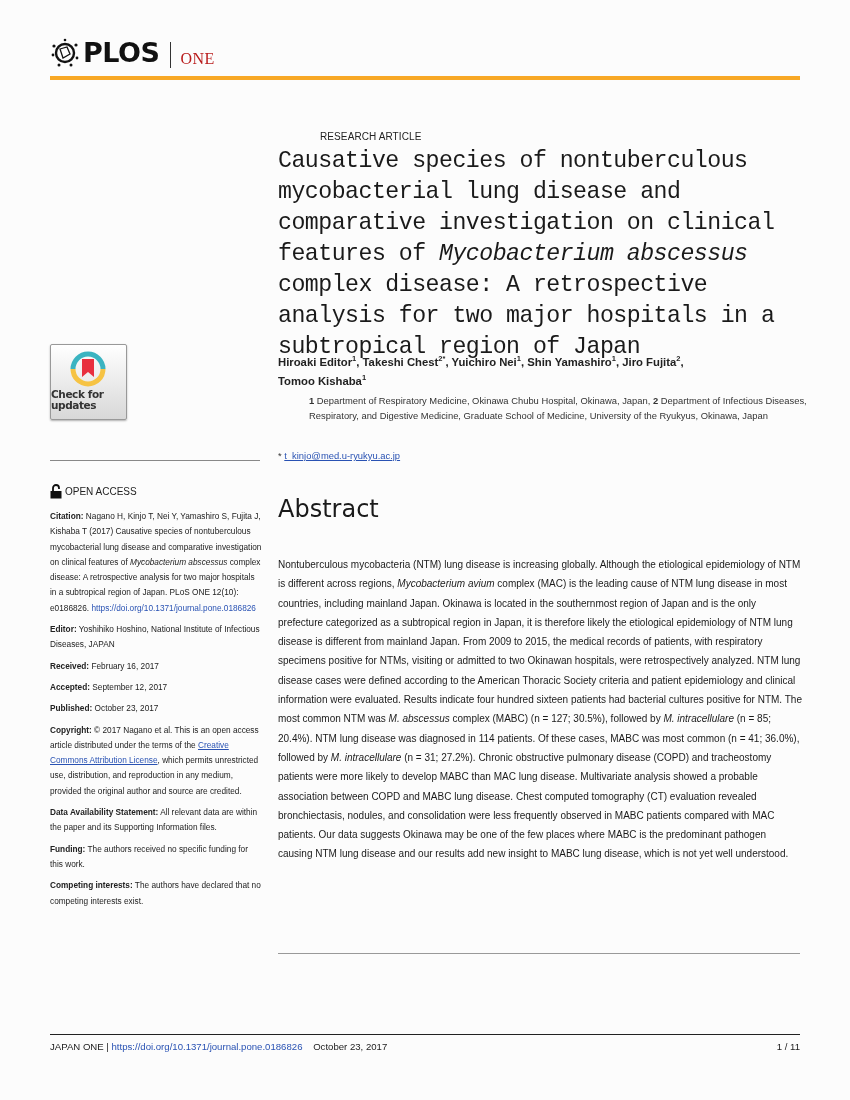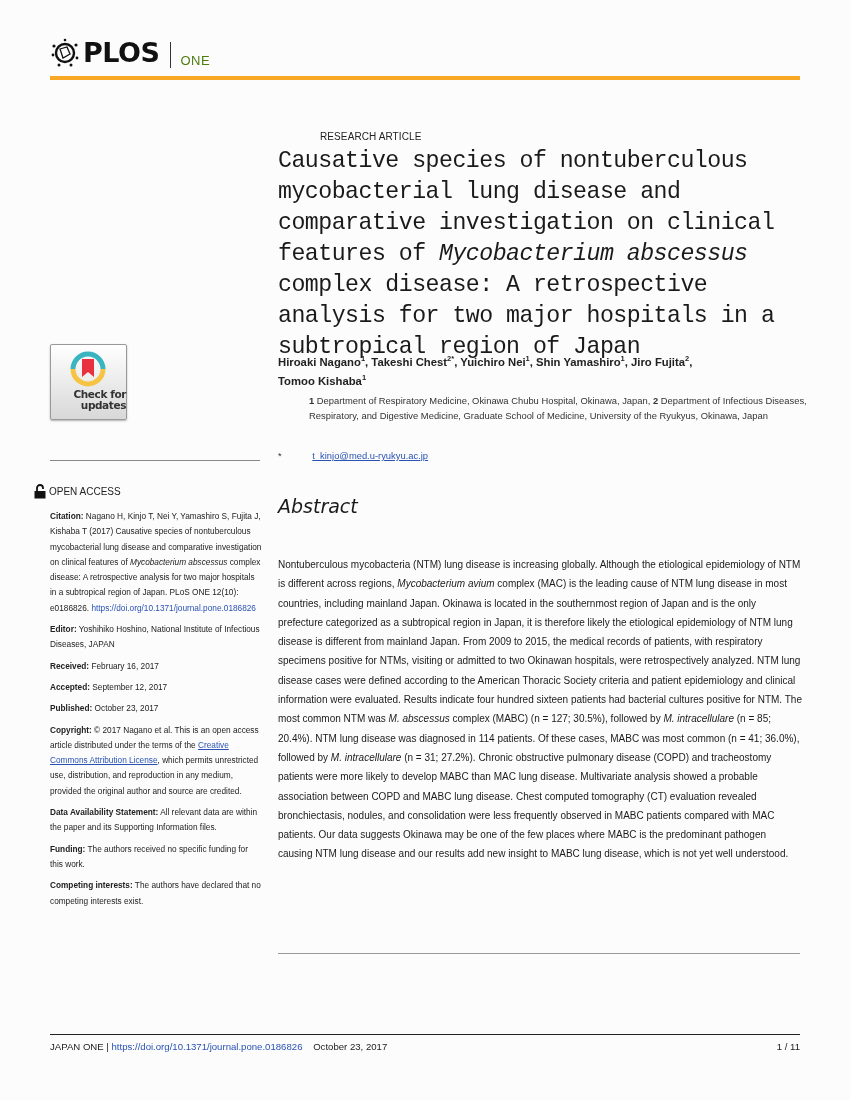--- a/index.html
+++ b/index.html
@@ -1,50 +1,50 @@
 <!DOCTYPE html>
 <html><head>
 <meta charset="utf-8">
 <style>
   html, body { margin: 0; padding: 0; background: #fcfcfc; }
   body { width: 850px; height: 1100px; position: relative; overflow: hidden; font-family: "Liberation Sans", sans-serif; color: #1a1a1a; }
   .logo { position: absolute; left: 50px; top: 36px; height: 32px; display: flex; align-items: flex-end; }
   .logo .mark { width: 30px; height: 30px; position: relative; }
   .logo .plos { font-family: "DejaVu Sans", sans-serif; font-weight: bold; font-size: 27px; letter-spacing: -0.5px; margin-left: 3px; color: #111; }
   .logo .sep { width: 1px; height: 26px; background: #333; margin: 0 9px 0 11px; }
-  .logo .one { font-family: Liberation Sans, sans-serif; font-size: 13px; letter-spacing: 0.5px; color: #4d7c0f; }
+  .logo .one { font-family: Liberation Serif, serif; font-size: 16px; letter-spacing: 0.5px; color: #b91c1c; }
   .orange-rule { position: absolute; left: 50px; top: 76px; width: 750px; height: 4px; background: #f8a825; }
 
   .article-type { position: absolute; left: 278px; top: 131px; font-size: 10px; letter-spacing: 0.1px; color: #222; margin-left: 42px; }
   .title { position: absolute; left: 278px; top: 146px; width: 530px; font-family: Liberation Mono, monospace; font-size: 23.2px; line-height: 31px; color: #1a1a1a; letter-spacing: -0.5px; }
   .title i { font-style: italic; }
 
   .authors { position: absolute; left: 278px; top: 351px; width: 520px; font-weight: bold; font-size: 11.3px; line-height: 15px; color: #222; }
   .authors sup { font-size: 7.5px; }
   .affils { position: absolute; left: 278px; top: 393px; width: 520px; font-size: 9.4px; line-height: 15px; color: #333; margin-left: 31px; }
   .affils b { font-weight: bold; }
   .email { position: absolute; left: 278px; top: 450px; font-size: 9.4px; color: #333; }
-  .email a { color: #2952b3; text-decoration: underline; margin-left: 28px; }
+  .email a { color: #2952b3; text-decoration: underline; }
 
-  .check-badge { position: absolute; left: 50px; top: 344px; width: 75px; height: 74px; border: 1px solid #999; border-radius: 2px; background: linear-gradient(#ffffff, #d8d8d8); box-shadow: 0 1px 2px rgba(0,0,0,0.3); text-align: right; }
+  .check-badge { position: absolute; left: 50px; top: 344px; width: 75px; height: 74px; border: 1px solid #999; border-radius: 2px; background: linear-gradient(#ffffff, #d8d8d8); box-shadow: 0 1px 2px rgba(0,0,0,0.3); text-align: left; }
   .check-badge .ring { position: absolute; left: 18px; top: 5px; width: 38px; height: 38px; }
   .check-badge .label { position: absolute; left: 0; right: 0; top: 44px; font-size: 10.5px; line-height: 11px; font-weight: bold; color: #333; font-family: "DejaVu Sans", sans-serif; letter-spacing: -0.4px; }
 
   .side-rule { position: absolute; left: 50px; top: 460px; width: 210px; height: 1px; background: #888; }
-  .open-access { position: absolute; left: 34px; top: 484px; display: flex; align-items: center; font-size: 10px; color: #222; }
+  .open-access { position: absolute; left: 50px; top: 484px; display: flex; align-items: center; font-size: 10px; color: #222; }
   .open-access .lock { width: 12px; height: 15px; margin-right: 3px; }
 
   .sidebar { position: absolute; left: 50px; top: 509px; width: 212px; font-family: "Liberation Sans", sans-serif; font-size: 9.2px; line-height: 15.3px; color: #222; transform: scaleX(0.9); transform-origin: left top; width: 235px; }
   .sidebar p { margin: 0 0 6px 0; }
   .sidebar b { font-weight: bold; }
   .sidebar a { color: #2952b3; }
   .sidebar a.ul { text-decoration: underline; }
   .sidebar a.nu { text-decoration: none; }
 
-  .abstract-heading { position: absolute; left: 278px; top: 495px; font-family: "DejaVu Sans", sans-serif; font-size: 19px; color: #1a1a1a; font-style: italic; }
+  .abstract-heading { position: absolute; left: 278px; top: 495px; font-family: "DejaVu Sans", sans-serif; font-size: 24px; color: #1a1a1a; }
   .abstract-body { position: absolute; left: 278px; top: 555px; width: 524px; font-size: 10px; line-height: 19.3px; color: #1a1a1a; text-align: left; }
   .abstract-body i { font-style: italic; }
   .abstract-rule { position: absolute; left: 278px; top: 953px; width: 522px; height: 1px; background: #999; }
 
   .footer-rule { position: absolute; left: 50px; top: 1034px; width: 750px; height: 1px; background: #222; }
   .footer { position: absolute; left: 50px; top: 1041px; width: 750px; font-size: 9.6px; color: #222; }
   .footer a { color: #2952b3; text-decoration: none; }
   .footer .page { position: absolute; right: 0; top: 0; }
 </style>
 </head>
@@ -65,21 +65,21 @@
   <span class="plos">PLOS</span>
   <span class="sep"></span>
   <span class="one">ONE</span>
 </div>
 <div class="orange-rule"></div>
 
 <div class="article-type">RESEARCH ARTICLE</div>
 <div class="title"><span>Causative species of nontuberculous mycobacterial lung disease and comparative investigation on clinical features of </span><i>Mycobacterium abscessus</i><span> complex disease: A retrospective analysis for two major hospitals in a subtropical region of Japan</span></div>
 
 <div class="authors">
-  <span><span>Hiroaki Nagano</span><sup>1</sup></span>, 
+  <span><span>Hiroaki Editor</span><sup>1</sup></span>, 
   <span><span>Takeshi Chest</span><sup>2*</sup></span>, 
   <span><span>Yuichiro Nei</span><sup>1</sup></span>, 
   <span><span>Shin Yamashiro</span><sup>1</sup></span>, 
   <span><span>Jiro Fujita</span><sup>2</sup></span>,<br>
   <span><span>Tomoo Kishaba</span><sup>1</sup></span>
 </div>
 
 <div class="affils">
   <b>1</b>&nbsp;<span>Department of Respiratory Medicine, Okinawa Chubu Hospital, Okinawa, Japan,</span> <b>2</b>&nbsp;<span>Department of Infectious Diseases, Respiratory, and Digestive Medicine, Graduate School of Medicine, University of the Ryukyus, Okinawa, Japan</span>
 </div>

